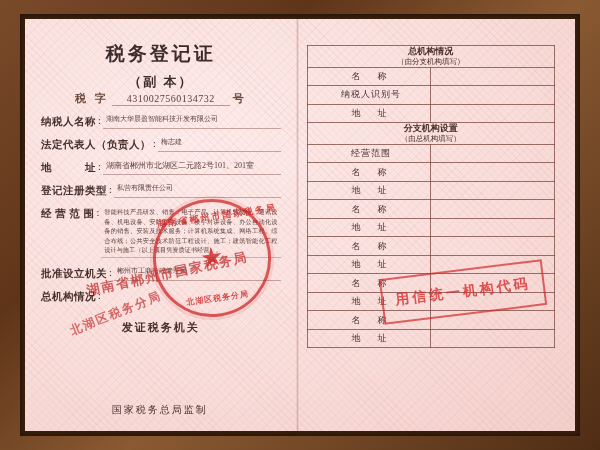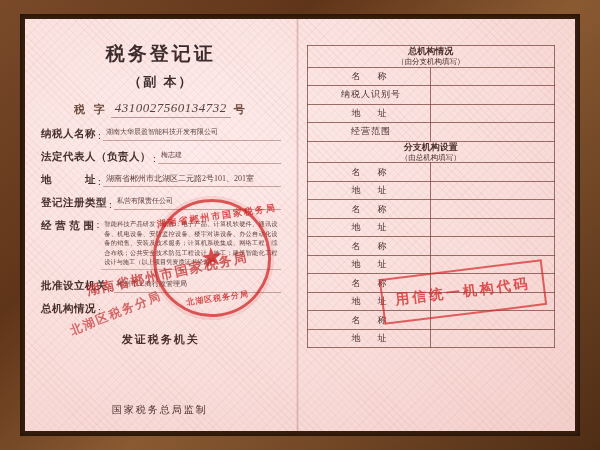--- a/index.html
+++ b/index.html
@@ -75,42 +75,39 @@
     text-align: center;
     font-size: 13px;
     font-weight: bold;
     letter-spacing: 2px;
     color: #3b2b2b;
     margin-top: 6px;
   }
 
   .number-row {
     display: flex;
-    align-items: center;
+    align-items: flex-end;
     justify-content: center;
-    margin-top: 9px;
     font-size: 10px;
     color: #4a3230;
     gap: 3px;
   }
   .number-row .lbl { letter-spacing: 3px; font-weight: bold; font-size: 11px; color:#6b4a3c;}
   .number-row .val {
-    font-size: 13px;
+    font-size: 10px;
     color: #5a3f3c;
     border-bottom: 1px solid rgba(120,70,65,0.5);
     padding: 0 4px 1px 4px;
     min-width: 110px;
     text-align: center;
     letter-spacing: 0.5px;
-    font-style: italic;
   }
 
   .field {
     display: flex;
-    align-items: flex-end;
     margin-top: 9px;
     font-size: 10.5px;
     color: #4a2f2c;
   }
   .field .f-label {
     white-space: nowrap;
     font-weight: bold;
     letter-spacing: 0.5px;
     color: #47302c;
     flex: 0 0 auto;
@@ -390,30 +387,30 @@
         </tr>
         <tr>
           <td class="key tight">纳税人识别号</td>
           <td class="val"></td>
         </tr>
         <tr>
           <td class="key">地　址</td>
           <td class="val"></td>
         </tr>
         <tr>
-          <td class="key tight">经营范围</td>
-          <td class="val"></td>
-        </tr>
-
-        <tr>
           <td class="hdr" colspan="2">
             <span>分支机构设置</span>
             <span class="sub">（由总机构填写）</span>
           </td>
         </tr>
+
+        <tr>
+          <td class="key tight">经营范围</td>
+          <td class="val"></td>
+        </tr>
         <tr>
           <td class="key">名　称</td>
           <td class="val"></td>
         </tr>
         <tr>
           <td class="key">地　址</td>
           <td class="val"></td>
         </tr>
         <tr>
           <td class="key">名　称</td>

